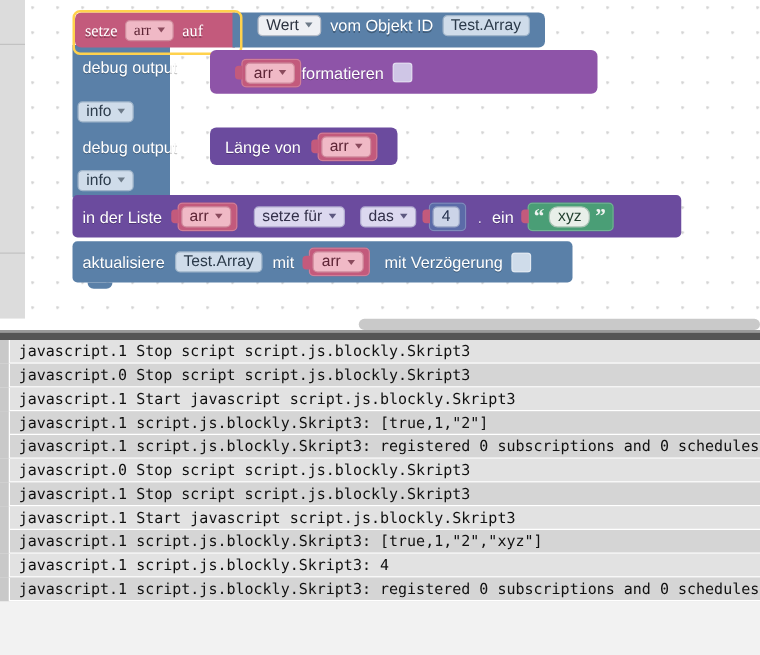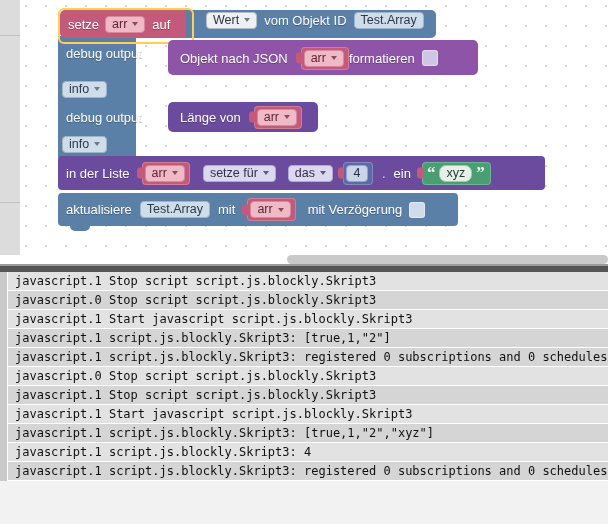--- a/index.html
+++ b/index.html
@@ -137,21 +137,21 @@
     <div class="tb-div" style="top:35px;"></div>
     <div class="tb-div" style="top:202px;"></div>
   </div>
 
   <div class="blk stack" style="left:58px;top:36px;width:78px;height:122px;border-radius:0 0 0 0;"></div>
 
   <div class="blk value-rose" style="left:60px;top:10px;width:128px;height:28px;border-radius:5px 0 0 5px;">
   </div>
   <div class="blk stack" style="left:186px;top:10px;width:250px;height:28px;border-radius:0 5px 5px 0;">
   </div>
-  <div class="row" style="left:68px;top:10px;height:28px;">
+  <div class="row" style="left:68px;top:10px;height:28px;font-family:Liberation Serif, serif;">
     <span class="lbl">setze</span>
     <span class="pill pill-pink" style="margin-left:6px;">
       <span>arr</span>
       <span class="caret pinkc"></span>
     </span>
     <span class="lbl" style="margin-left:7px;text-align:right;">auf</span>
   </div>
   <div class="row" style="left:206px;top:10px;height:20px;align-items:center;">
     <span class="pill pill-white">
       <span>Wert</span>
@@ -163,21 +163,20 @@
     </span>
   </div>
   <div id="sel-outline" style="left:58px;top:8px;width:132px;height:32px;"></div>
 
   <div class="blk value-purple" style="left:168px;top:40px;width:310px;height:35px;border-radius:5px;">
   </div>
   <div class="row" style="left:66px;top:41px;height:24px;">
     <span class="lbl">debug output</span>
   </div>
   <div class="row" style="left:180px;top:44px;height:28px;">
-    <span class="lbl">Objekt nach JSON</span>
     <span class="varwrap" style="margin-left:13px;">
       <span class="pill pill-pink">
         <span>arr</span>
         <span class="caret pinkc"></span>
       </span>
     </span>
     <span class="lbl" style="">formatieren</span>
     <span class="chk" style="margin-left:7px;"></span>
   </div>
   <div class="row" style="left:62px;top:78px;height:22px;">

